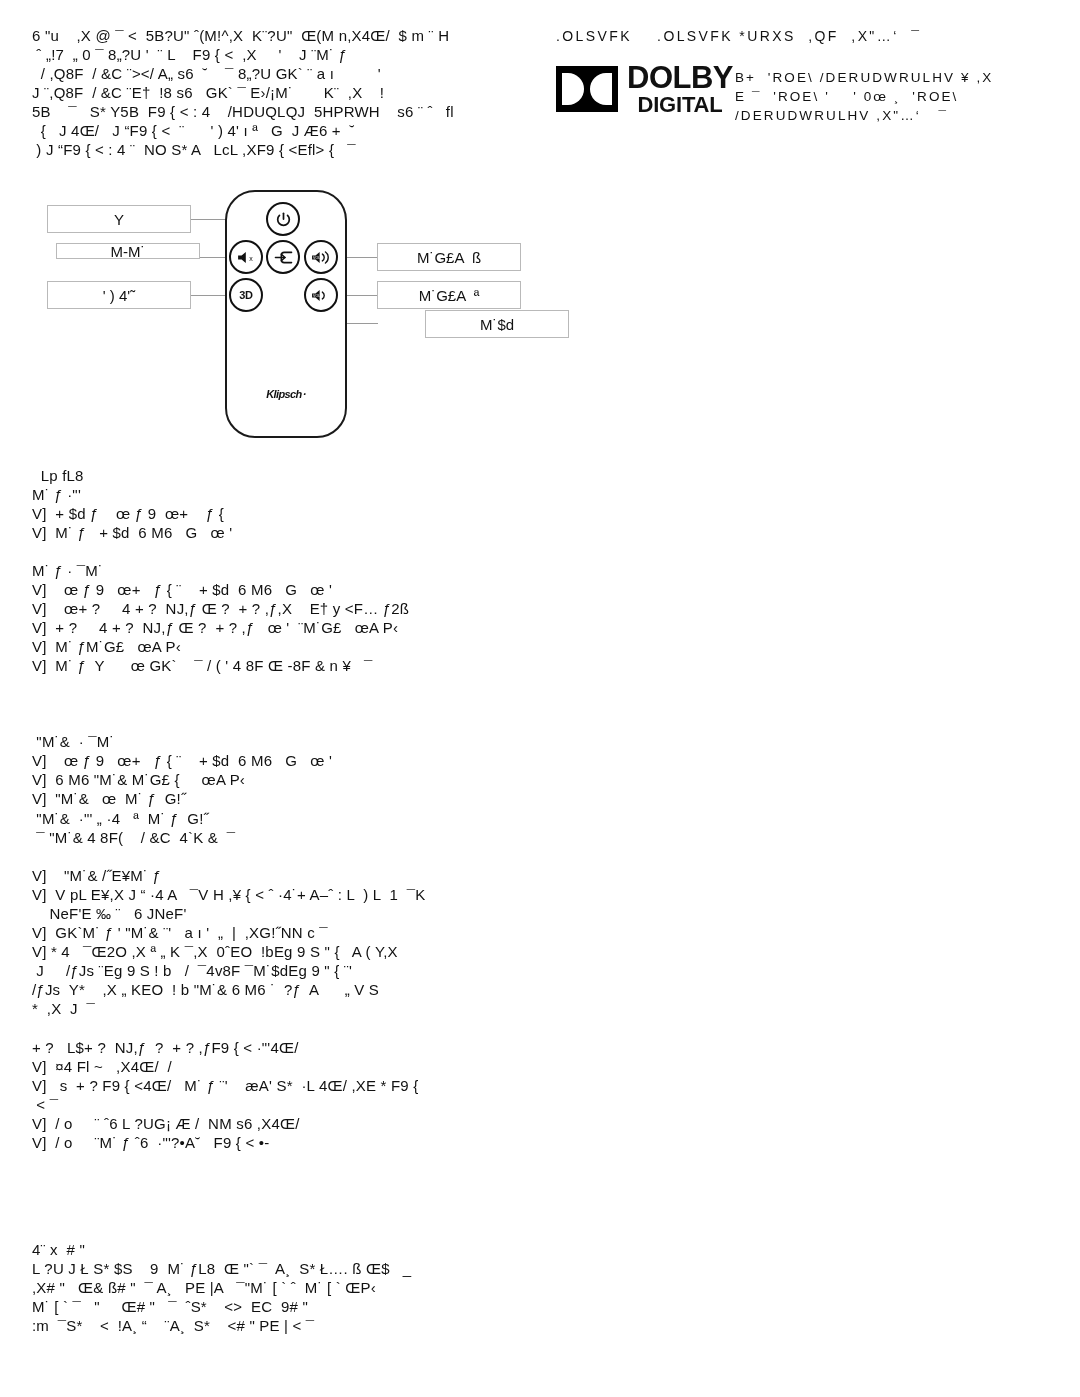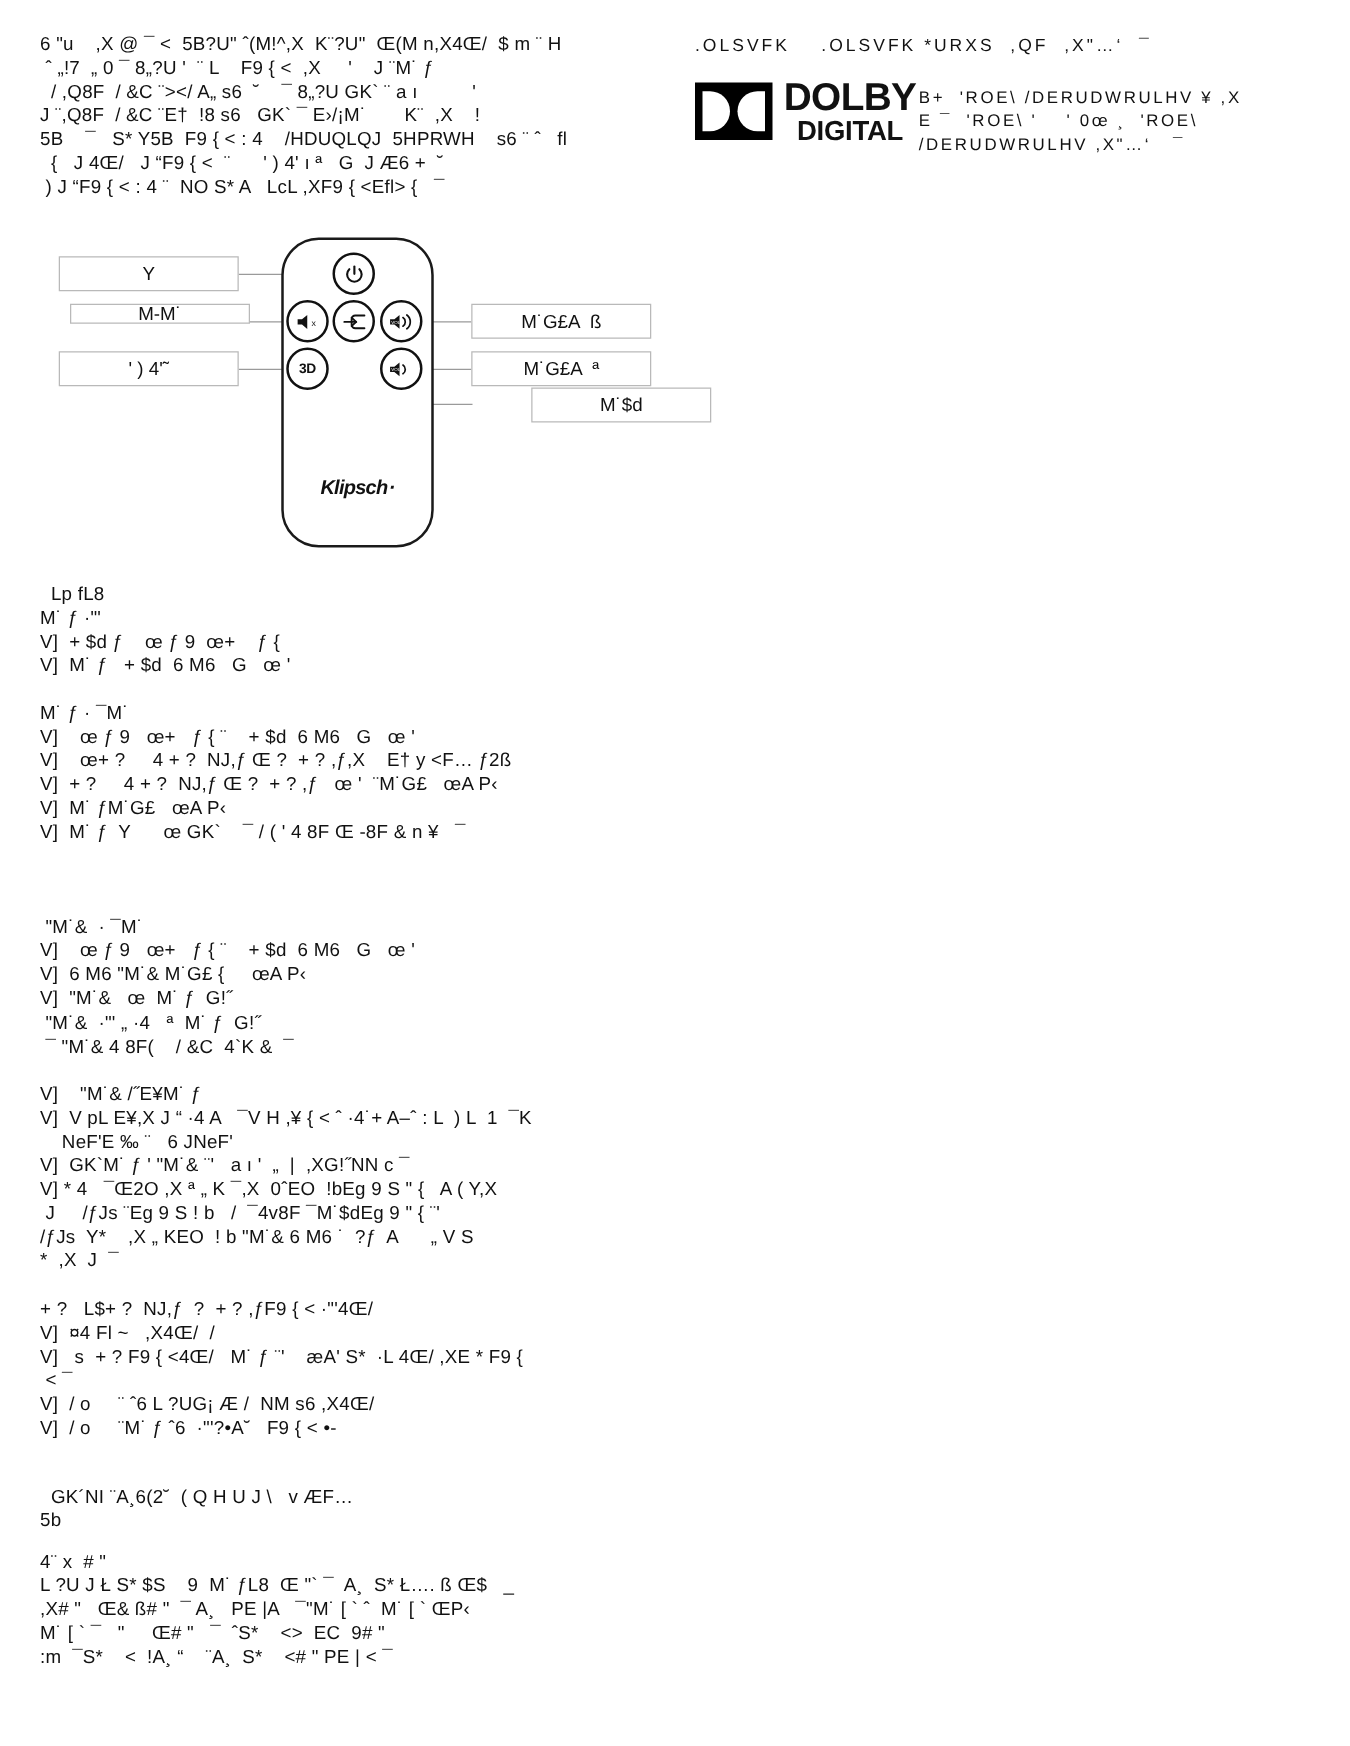--- a/index.html
+++ b/index.html
@@ -60,21 +60,21 @@
 
   
   #remote-diagram{position:absolute;left:20px;top:180px;width:520px;height:280px;}
   .remote-body{
     position:absolute;left:205px;top:10px;width:122px;height:248px;
     border:2.2px solid #1a1a1a;border-radius:30px;background:#fff;
     box-sizing:border-box;
   }
   .klipsch-logo{
     position:absolute;left:0;right:0;bottom:36px;text-align:center;
-    font-size:16px;font-weight:bold;font-style:italic;letter-spacing:-0.6px;
+    font-size:11px;font-weight:bold;font-style:italic;letter-spacing:-0.6px;
     font-family:"Liberation Sans","DejaVu Sans",sans-serif;
   }
   .klipsch-logo::after{content:"\00B7";margin-left:1px;}
 
   .btn{
     position:absolute;border:2.1px solid #111;border-radius:50%;
     background:#fff;display:flex;align-items:center;justify-content:center;
     box-sizing:border-box;
   }
   .btn svg{display:block;}
@@ -253,24 +253,20 @@
     </div>
   <div class="block" id="body-block-6" style="top: 1038px;">
       <div class="tline">+ ?   L$+ ?  NJ,ƒ  ?  + ? ,ƒF9 { &lt; ·"'4Œ/</div>
       <div class="tline">V]  ¤4 Fl ~   ,X4Œ/  /</div>
       <div class="tline">V]   s  + ? F9 { &lt;4Œ/   M˙ ƒ ¨'    æA' S*  ·L 4Œ/ ,XE * F9 {</div>
       <div class="tline"> &lt; ¯</div>
       <div class="tline">V]  / o     ¨ ˆ6 L ?UG¡ Æ /  NM s6 ,X4Œ/</div>
       <div class="tline">V]  / o     ¨M˙ ƒ ˆ6  ·"'?•A˘   F9 { &lt; •-</div>
     </div>
 
-  <div id="footer-a">
-      <div class="tline">  GK´NI ¨A¸6(2˘  ( Q H U J \   v ÆF…</div>
-      <div class="tline">5b</div>
-    </div>
   <div id="footer-b">
       <div class="tline">4¨ x  # "</div>
       <div class="tline">L ?U J Ł S* $S    9  M˙ ƒL8  Œ "` ¯  A¸  S* Ł…. ß Œ$   _</div>
       <div class="tline">,X# "   Œ&amp; ß# "  ¯ A¸   PE |A   ¯"M˙ [ ` ˆ  M˙ [ ` ŒP‹</div>
       <div class="tline">M˙ [ ` ¯   "     Œ# "   ¯  ˆS*    &lt;&gt;  EC  9# "</div>
       <div class="tline">:m  ¯S*    &lt;  !A¸ “    ¨A¸  S*    &lt;# " PE | &lt; ¯</div>
     </div>
 
 </div>
 

